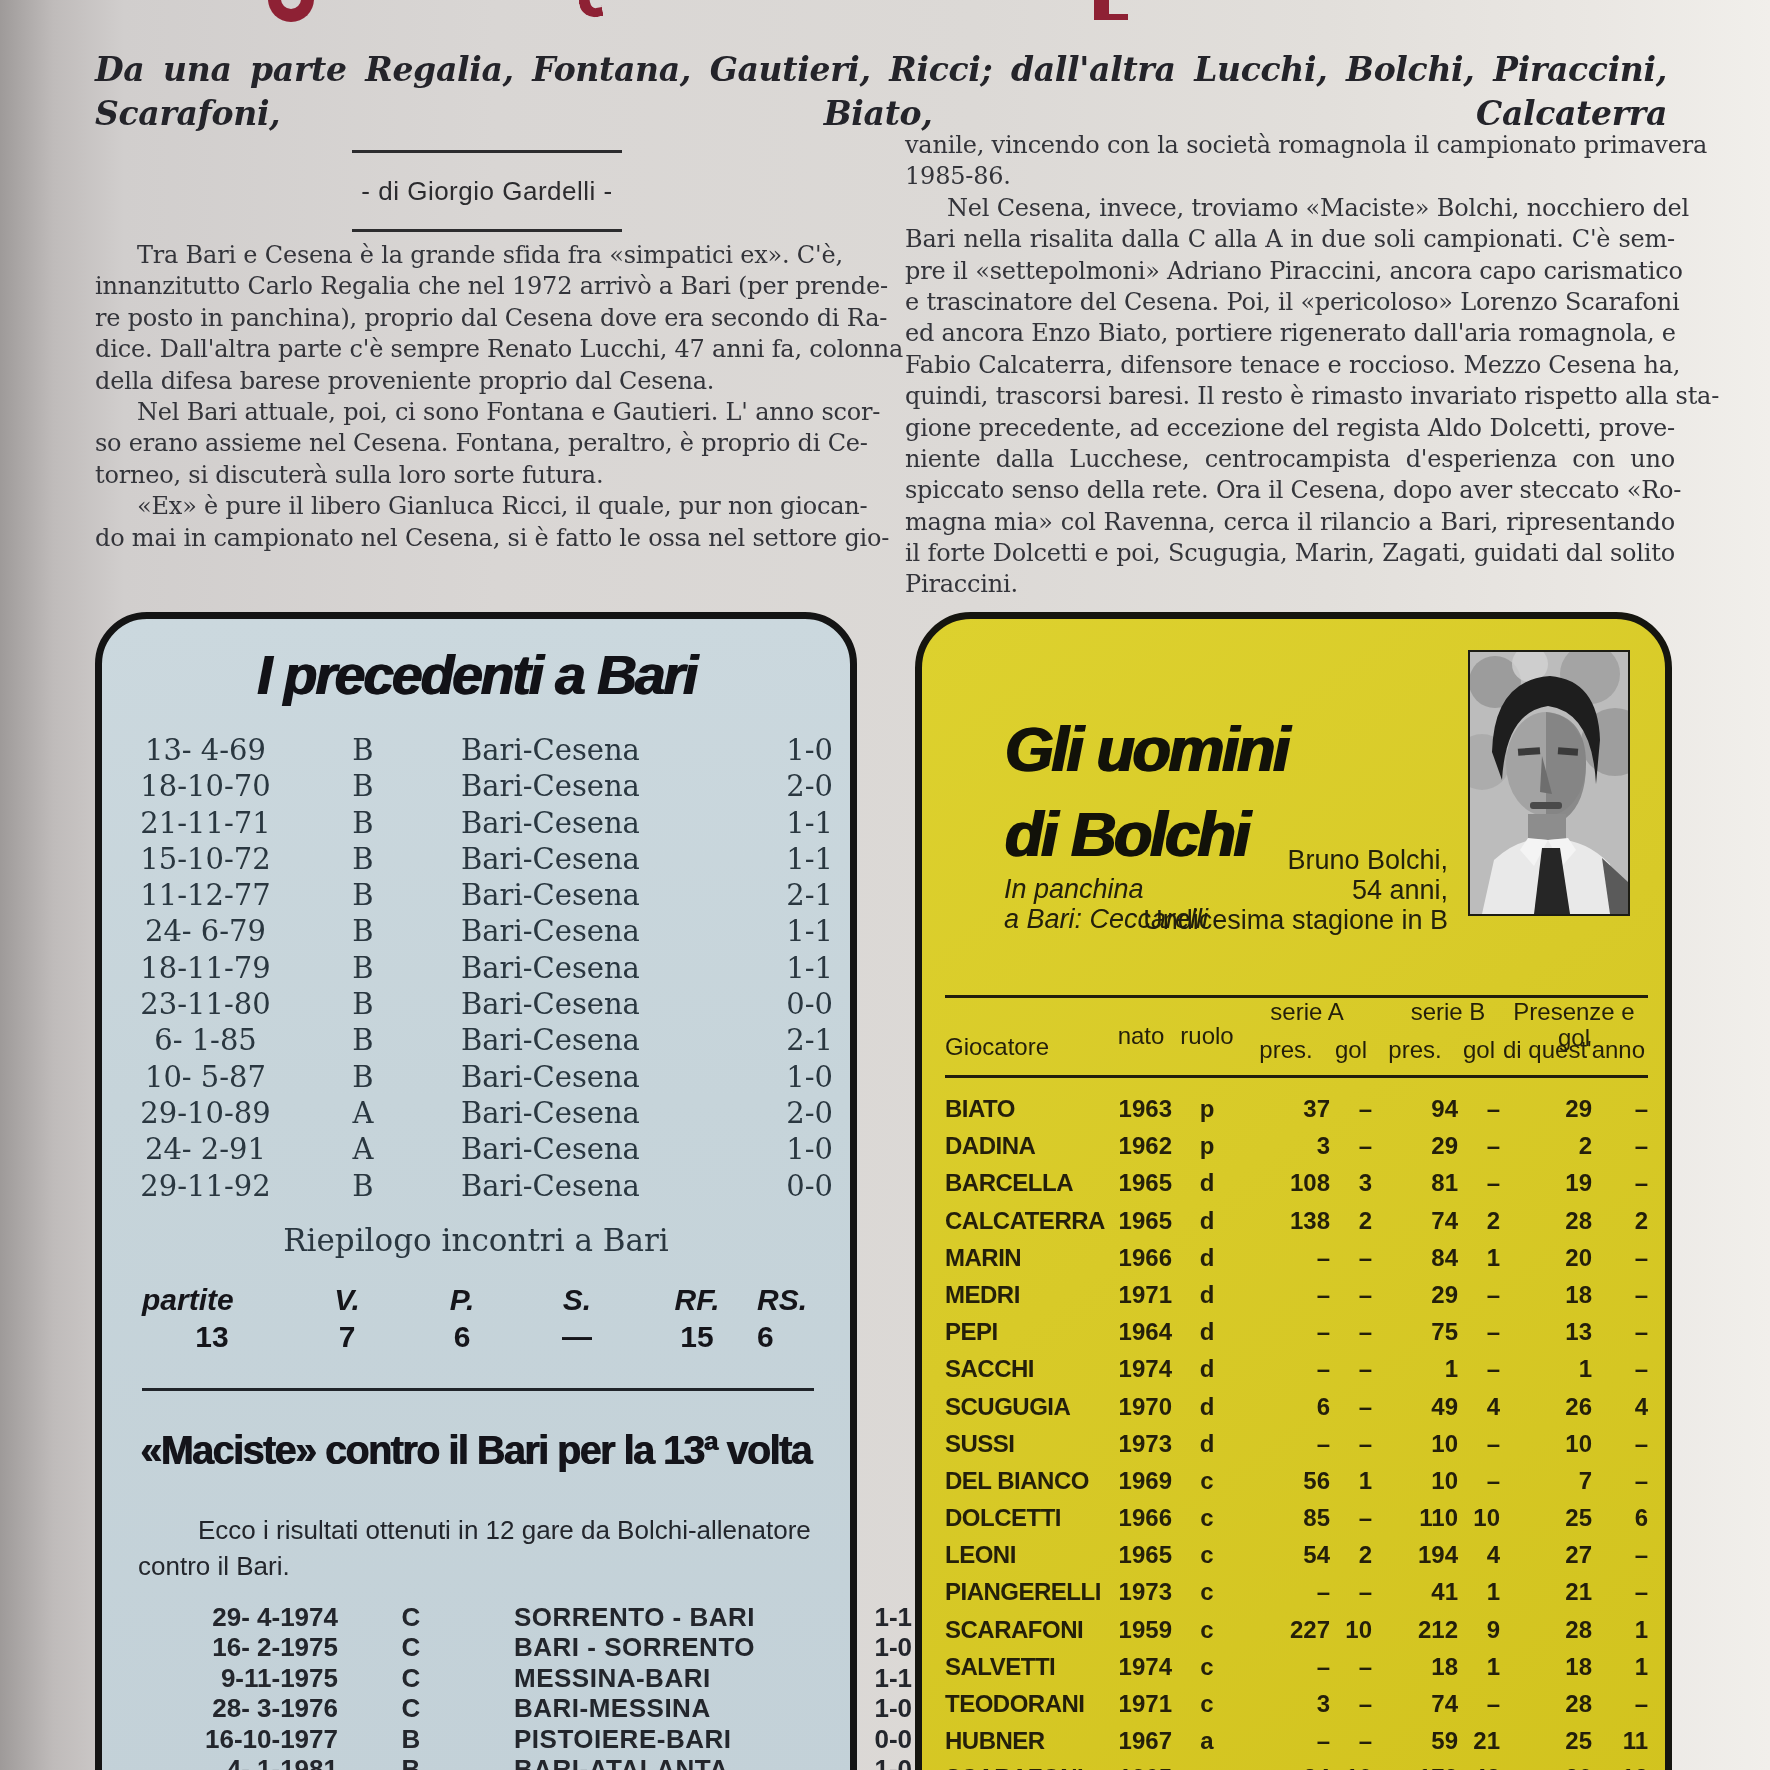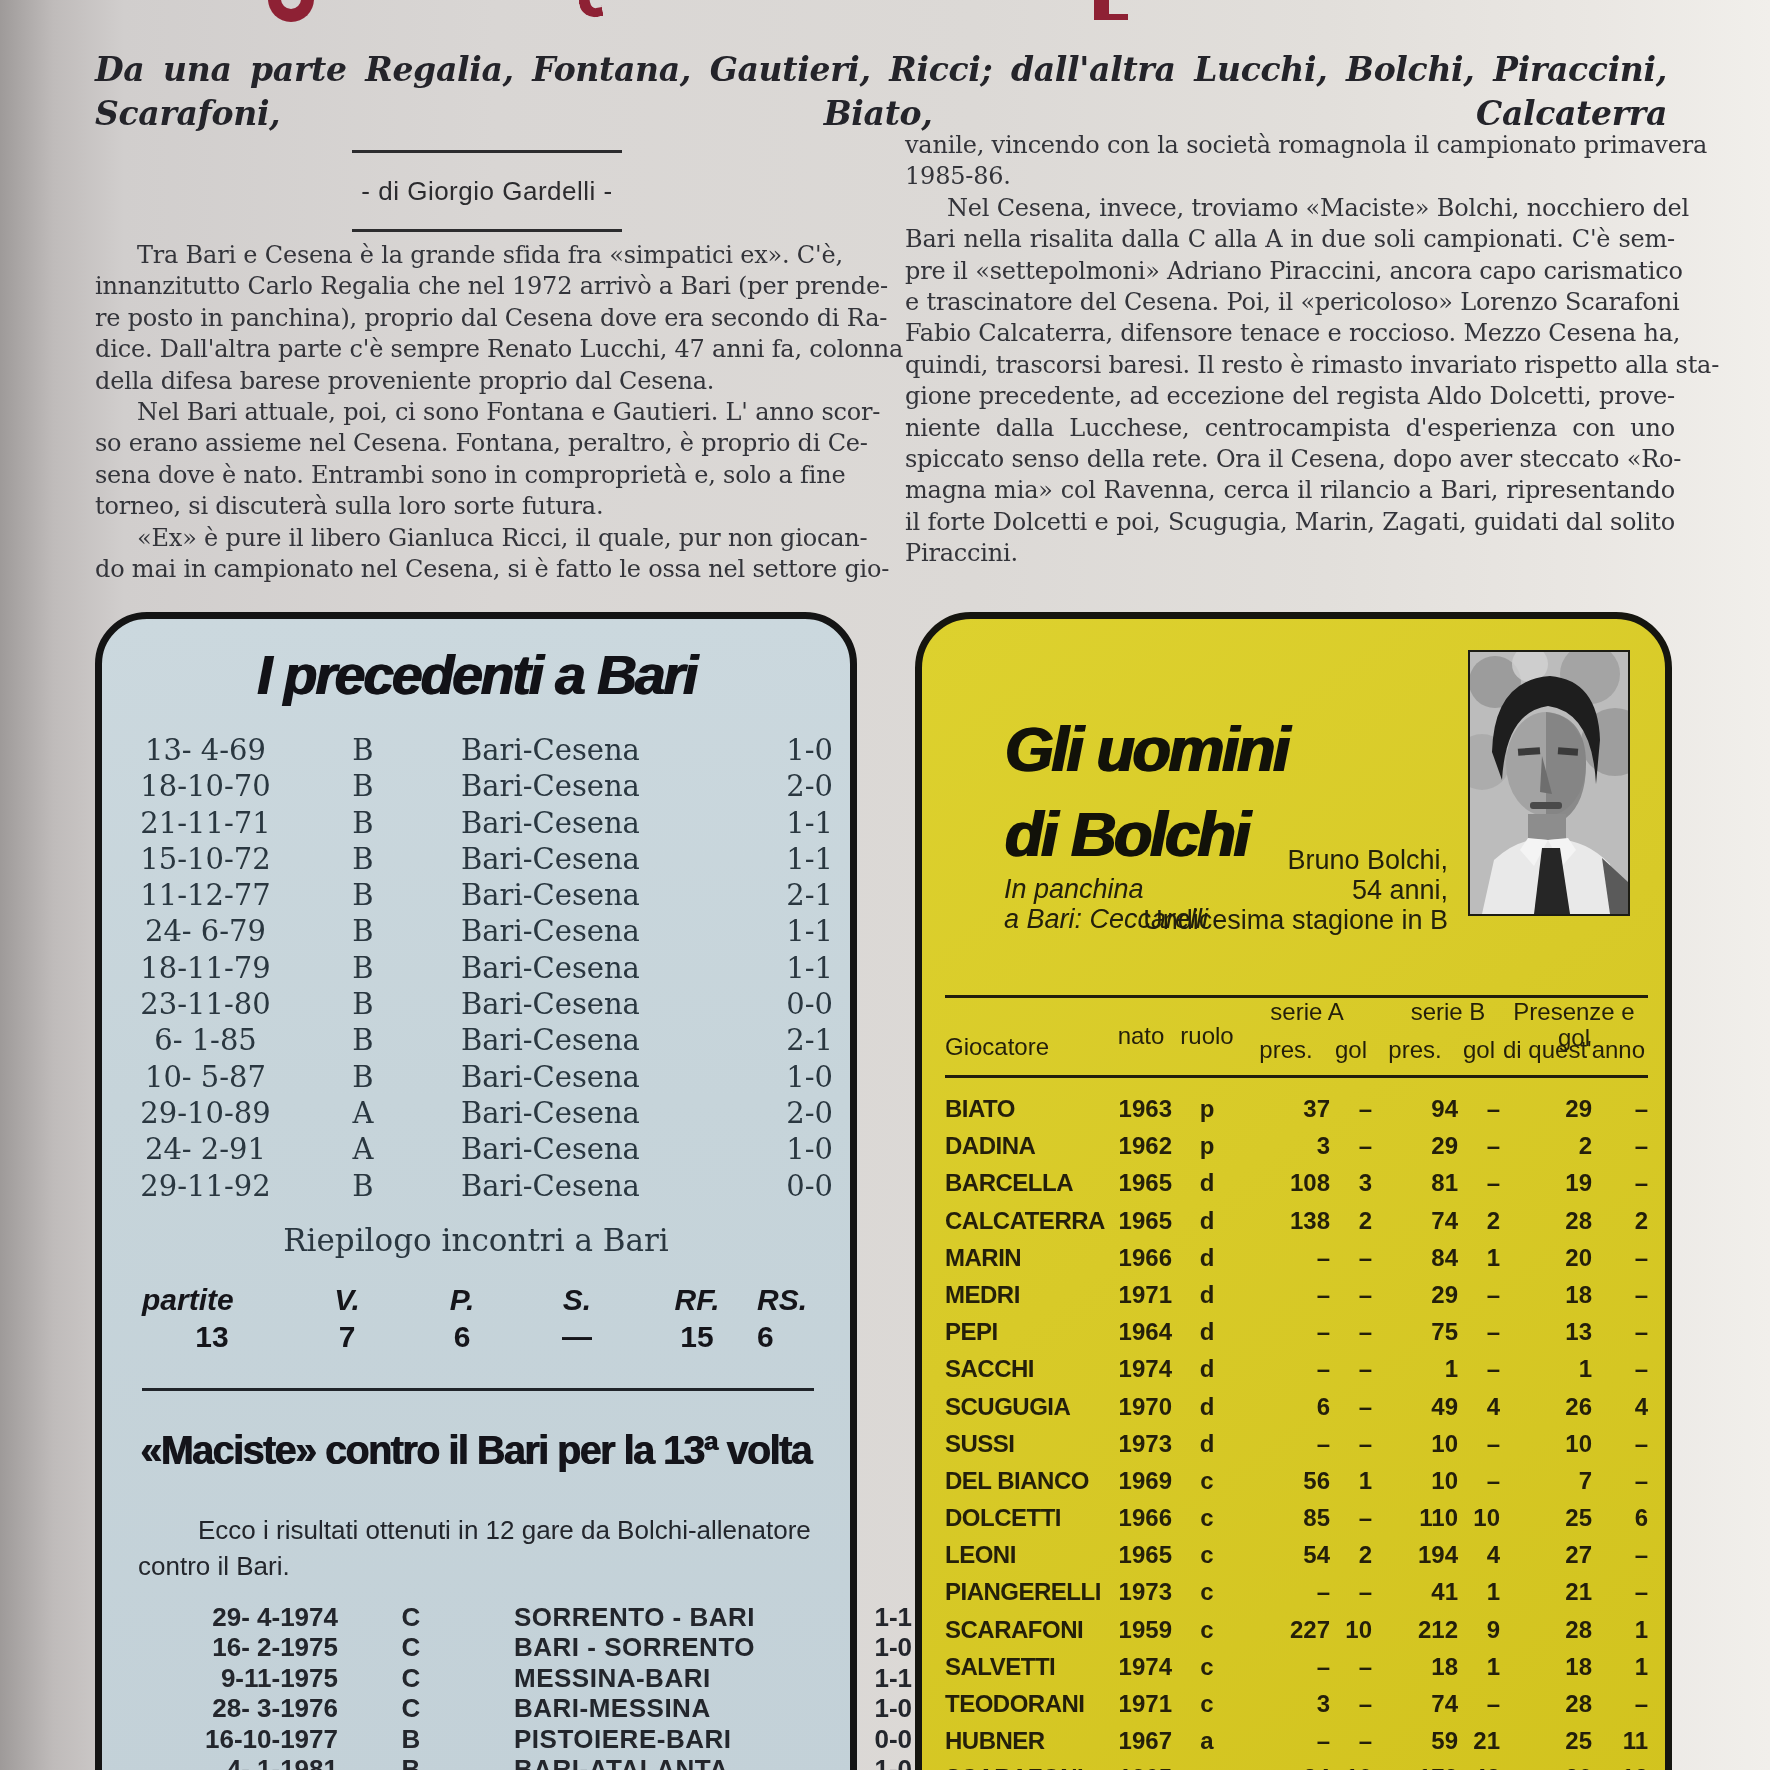--- a/index.html
+++ b/index.html
@@ -158,34 +158,34 @@
 
   <div class="col col-left">
 
   <div class="bodyline indent">Tra Bari e Cesena è la grande sfida fra «simpatici ex». C'è,</div>
       <div class="bodyline">innanzitutto Carlo Regalia che nel 1972 arrivò a Bari (per prende-</div>
       <div class="bodyline">re posto in panchina), proprio dal Cesena dove era secondo di Ra-</div>
       <div class="bodyline">dice. Dall'altra parte c'è sempre Renato Lucchi, 47 anni fa, colonna</div>
       <div class="bodyline flush">della difesa barese proveniente proprio dal Cesena.</div>
       <div class="bodyline indent">Nel Bari attuale, poi, ci sono Fontana e Gautieri. L' anno scor-</div>
       <div class="bodyline">so erano assieme nel Cesena. Fontana, peraltro, è proprio di Ce-</div>
-      <div class="bodyline">sena dove è nato. Entrambi sono in comproprietà e, solo a fine</div>
       <div class="bodyline flush">torneo, si discuterà sulla loro sorte futura.</div>
       <div class="bodyline indent">«Ex» è pure il libero Gianluca Ricci, il quale, pur non giocan-</div>
       <div class="bodyline">do mai in campionato nel Cesena, si è fatto le ossa nel settore gio-</div>
     </div>
 
   <div class="col col-right">
 
   <div class="bodyline">vanile, vincendo con la società romagnola il campionato primavera</div>
       <div class="bodyline flush">1985-86.</div>
       <div class="bodyline indent">Nel Cesena, invece, troviamo «Maciste» Bolchi, nocchiero del</div>
       <div class="bodyline">Bari nella risalita dalla C alla A in due soli campionati. C'è sem-</div>
       <div class="bodyline">pre il «settepolmoni» Adriano Piraccini, ancora capo carismatico</div>
       <div class="bodyline">e trascinatore del Cesena. Poi, il «pericoloso» Lorenzo Scarafoni</div>
+      <div class="bodyline">ed ancora Enzo Biato, portiere rigenerato dall'aria romagnola, e</div>
       <div class="bodyline">Fabio Calcaterra, difensore tenace e roccioso. Mezzo Cesena ha,</div>
       <div class="bodyline">quindi, trascorsi baresi. Il resto è rimasto invariato rispetto alla sta-</div>
       <div class="bodyline">gione precedente, ad eccezione del regista Aldo Dolcetti, prove-</div>
       <div class="bodyline">niente dalla Lucchese, centrocampista d'esperienza con uno</div>
       <div class="bodyline">spiccato senso della rete. Ora il Cesena, dopo aver steccato «Ro-</div>
       <div class="bodyline">magna mia» col Ravenna, cerca il rilancio a Bari, ripresentando</div>
       <div class="bodyline">il forte Dolcetti e poi, Scugugia, Marin, Zagati, guidati dal solito</div>
       <div class="bodyline flush">Piraccini.</div>
     </div>
 

